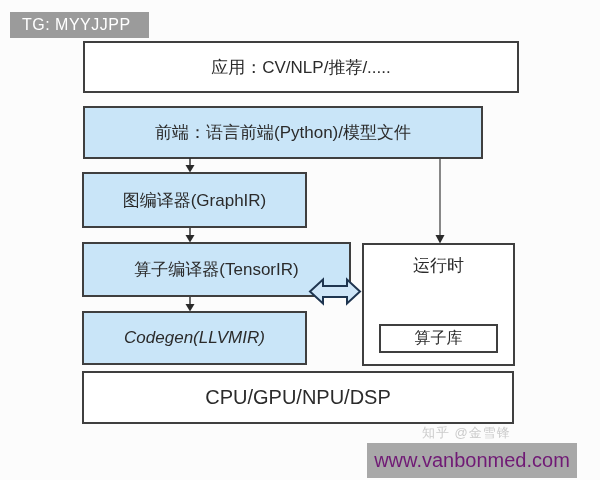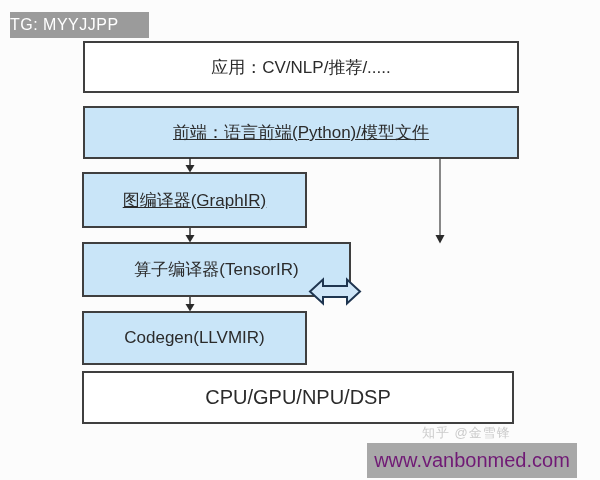--- a/index.html
+++ b/index.html
@@ -10,38 +10,38 @@
     width: 600px; height: 480px;
     background: #fcfcfc;
     overflow: hidden;
     color: #2b2b2b;
   }
   .badge {
     position: absolute; left: 10px; top: 12px;
     width: 139px; height: 26px;
     background: #9b9b9b; color: #ffffff;
     font-size: 16px; line-height: 26px;
-    padding-left: 0;
+    padding-left: 12px;
     letter-spacing: 0.5px;
   }
   .box {
     position: absolute;
     border: 2px solid #3f3f3f;
     background: #ffffff;
     display: flex; align-items: center; justify-content: center;
     text-align: center;
     font-size: 17px;
     color: #2b2b2b;
   }
   .blue { background: #c9e5f8; }
   .box-app      { left: 83px;  top: 41px;  width: 436px; height: 52px; }
-  .box-frontend { left: 83px;  top: 106px; width: 436px; height: 53px; text-decoration: underline; }
-  .box-graph    { left: 82px;  top: 172px; width: 225px; height: 56px; text-decoration: underline; }
+  .box-frontend { left: 83px;  top: 106px; width: 400px; height: 53px; }
+  .box-graph    { left: 82px;  top: 172px; width: 225px; height: 56px; }
   .box-tensor   { left: 82px;  top: 242px; width: 269px; height: 55px; }
-  .box-codegen  { left: 82px;  top: 311px; width: 225px; height: 54px; }
+  .box-codegen  { left: 82px;  top: 311px; width: 225px; height: 54px; font-style: italic; }
   .box-runtime  {
     left: 362px; top: 243px; width: 153px; height: 123px;
     display: block;
   }
   .runtime-label {
     margin-top: 9px;
     text-align: center; font-size: 17px;
   }
   .box-oplib {
     position: absolute;
@@ -113,20 +113,26 @@
 
   <svg class="arrow-svg" style="left:434px; top:159px;" width="12" height="85" viewBox="0 0 12 85">
     <line x1="6" y1="0" x2="6" y2="77" stroke="#3a3a3a" stroke-width="1.2"></line>
     <polygon points="1.5,76 10.5,76 6,84.5" fill="#2a2a2a"></polygon>
   </svg>
 
   <svg class="arrow-svg" style="left:308px; top:276px;" width="54" height="31" viewBox="0 0 54 31">
     <path d="M2,15.5 L15,3.5 L15,10 L39,10 L39,3.5 L52,15.5 L39,27.5 L39,21 L15,21 L15,27.5 Z" fill="#cfe6f8" stroke="#1f3550" stroke-width="2" stroke-linejoin="miter"></path>
   </svg>
 
+  <div class="box box-runtime">
+    <div class="runtime-label">运行时</div>
+    <div class="box-oplib">
+      <span>算子库</span>
+    </div>
+  </div>
 
   <div class="box box-hardware">
     <span>CPU/GPU/NPU/DSP</span>
   </div>
 
   <div class="watermark">知乎 @金雪锋</div>
 
   <div class="footer-bar">www.vanbonmed.com</div>
 
 </div>

